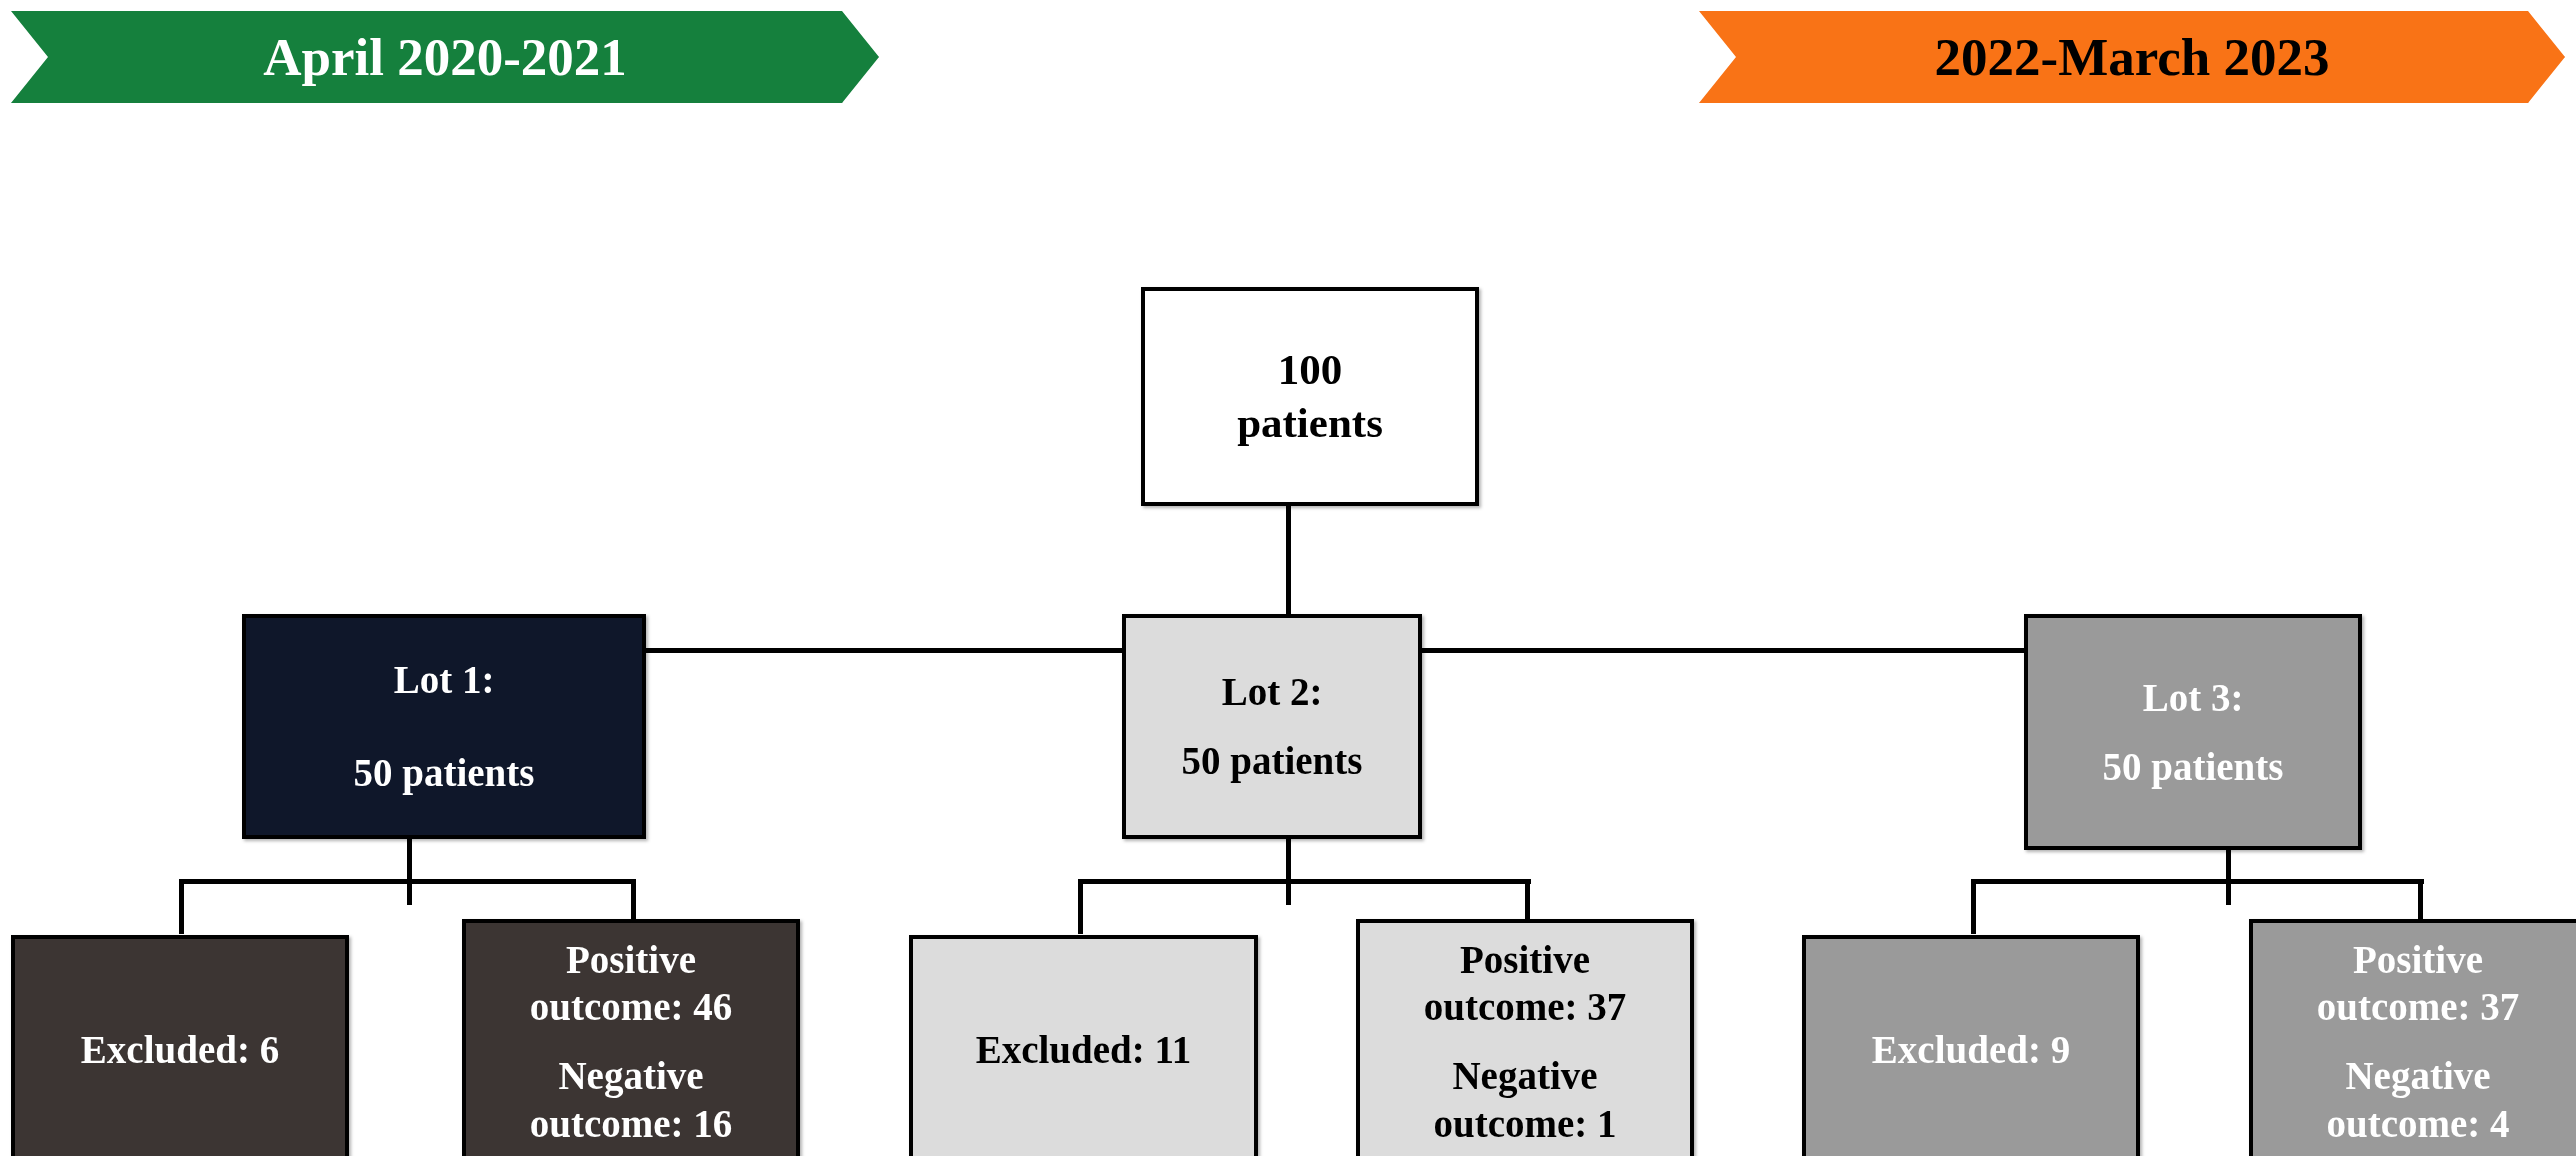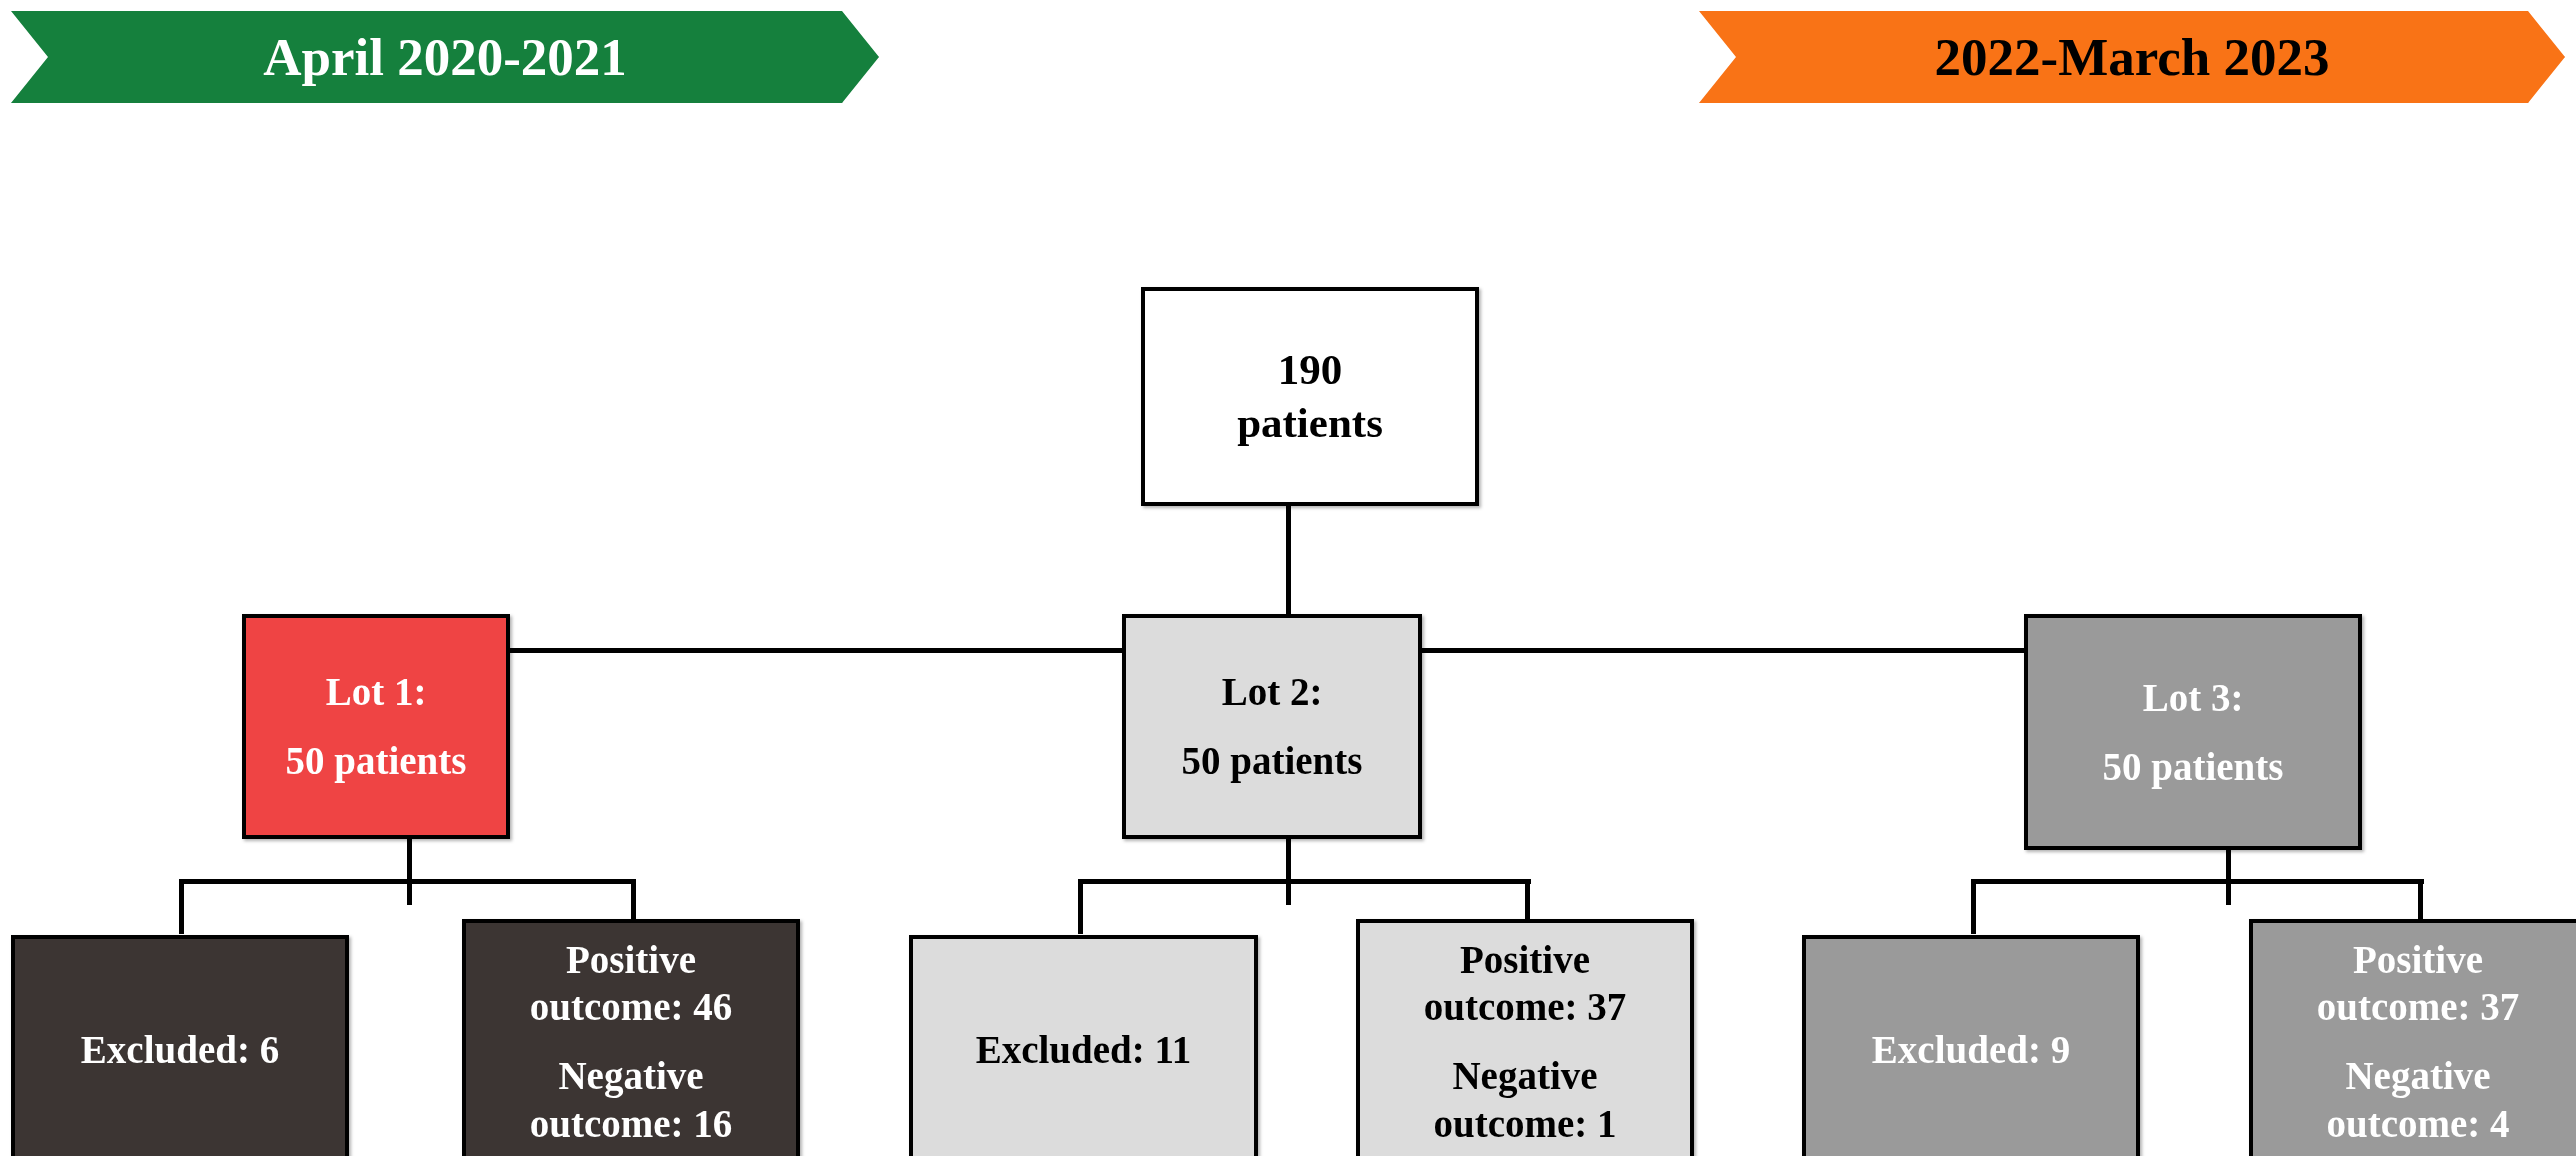--- a/index.html
+++ b/index.html
@@ -73,25 +73,25 @@
   <div class="hline" style="left:1078px;top:879px;width:453px;"></div>
   <div class="vline" style="left:1078px;top:879px;height:55px;"></div>
   <div class="vline" style="left:1525px;top:879px;height:55px;"></div>
 
   <div class="vline" style="left:2226px;top:837px;height:68px;"></div>
   <div class="hline" style="left:1971px;top:879px;width:453px;"></div>
   <div class="vline" style="left:1971px;top:879px;height:55px;"></div>
   <div class="vline" style="left:2418px;top:879px;height:55px;"></div>
 
   <div class="box root" id="rootBox" style="left: 1141px; top: 287px; width: 338px; height: 219px; background: rgb(255, 255, 255); color: rgb(0, 0, 0);">
-    <span class="ln">190</span>
+    <span class="ln">100</span>
     <span class="ln">patients</span>
   </div>
 
-  <div class="box" id="lot0Box" style="left: 242px; top: 614px; width: 268px; height: 225px; background: #ef4444; color: rgb(255, 255, 255);">
+  <div class="box" id="lot0Box" style="left: 242px; top: 614px; width: 404px; height: 225px; background: #0f172a; color: rgb(255, 255, 255); gap: 12px;">
     <span class="ln">Lot 1:</span>
     <span class="gap"></span>
     <span class="ln">50 patients</span>
   </div>
 
   <div class="box" id="lot0Exc" style="left: 11px; top: 935px; width: 338px; height: 229px; background: rgb(60, 53, 51); color: rgb(255, 255, 255);">
     <span class="ln">Excluded: 6</span>
   </div>
 
   <div class="box" id="lot0Out" style="left: 462px; top: 919px; width: 338px; height: 245px; background: rgb(60, 53, 51); color: rgb(255, 255, 255);">

